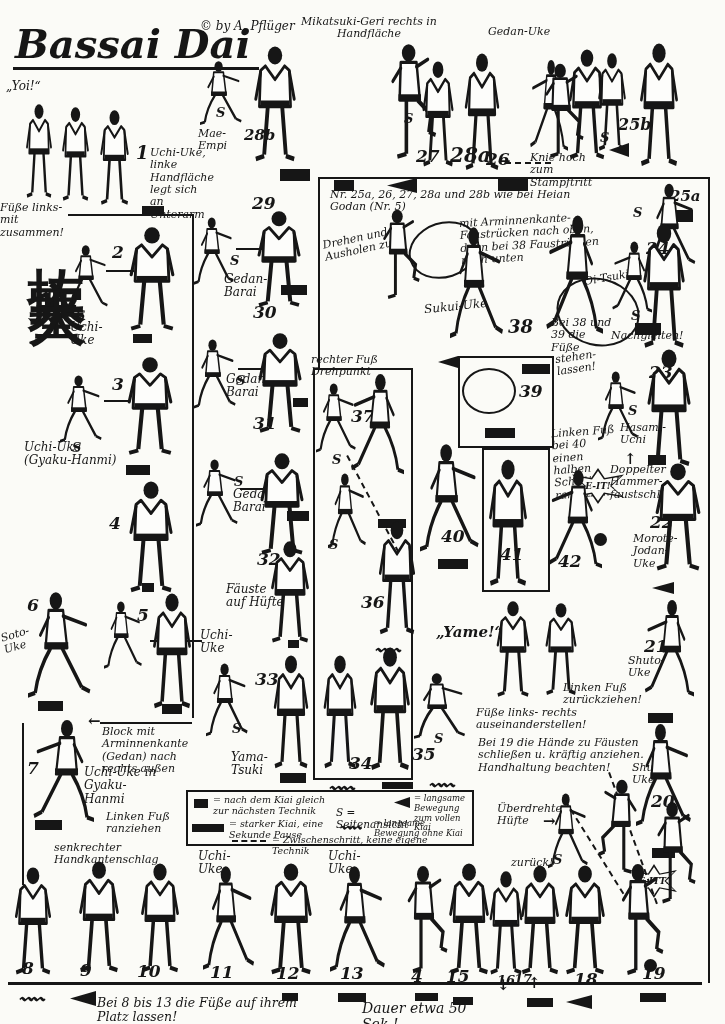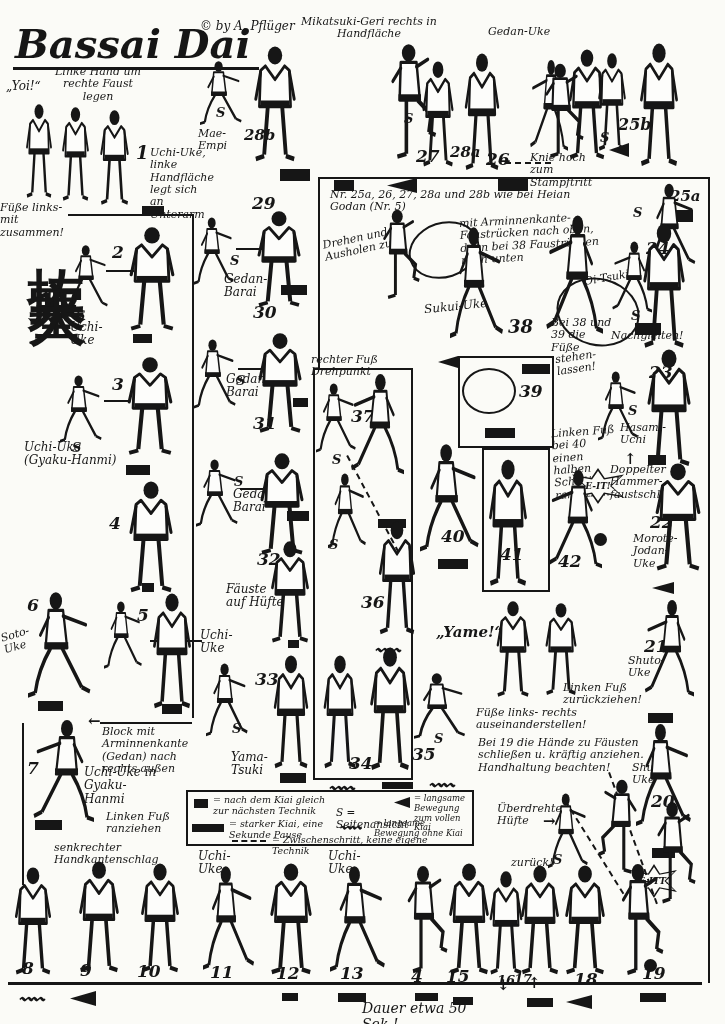--- a/index.html
+++ b/index.html
@@ -61,30 +61,29 @@
   </symbol>
 </svg>
 
 <div class="sheet">
 
   <div class="title" style="left:13px;top:24px">Bassai Dai</div>
   <div class="t" style="left:200px;top:20px;font-size:12px">© by A. Pflüger</div>
   <div class="kanji" style="left:28px;top:222px">抜塞大</div>
 
   <div class="t" style="left:6px;top:80px;font-size:12px">„Yoi!“</div>
-  <div class="t" style="left:50px;top:66px;width:96px;text-align:center">Linke Hand um rechte Faust legen</div>
   <div class="t" style="left:0px;top:202px;width:64px">Füße links- mit zusammen!</div>
   <div class="n" style="left:136px;top:144px;font-size:18px">1</div>
   <div class="t" style="left:150px;top:147px;width:62px">Uchi-Uke, linke Handfläche legt sich an Unterarm</div>
 
   <div class="t" style="left:298px;top:16px;width:142px;text-align:center">Mikatsuki-Geri rechts in Handfläche</div>
   <div class="t" style="left:488px;top:26px;width:76px">Gedan-Uke</div>
   <div class="t" style="left:198px;top:128px;width:48px">Mae-Empi</div>
   <div class="n" style="left:244px;top:128px;font-size:15px">28b</div>
-  <div class="n" style="left:450px;top:145px;font-size:15px">28a</div>
+  <div class="n" style="left:450px;top:145px;font-size:20px">28a</div>
   <div class="n" style="left:416px;top:148px">27</div>
   <div class="n" style="left:486px;top:151px">26</div>
   <div class="n" style="left:618px;top:117px;font-size:16px">25b</div>
   <div class="arrow" style="left:498px;top:154px">←</div>
   <div class="t" style="left:530px;top:152px;width:80px">Knie hoch zum Stampftritt</div>
   <div class="n" style="left:670px;top:189px;font-size:15px">25a</div>
 
   <div class="t" style="left:330px;top:189px;width:256px">Nr. 25a, 26, 27, 28a und 28b wie bei Heian Godan (Nr. 5)</div>
   <div class="t" style="left:323px;top:228px;width:112px;transform:rotate(-12deg)">Drehen und Ausholen zu</div>
   <div class="t" style="left:460px;top:214px;width:152px;transform:rotate(-3deg)">mit Arminnenkante-Faustrücken nach oben, dann bei 38 Faustrücken nach unten</div>
@@ -170,20 +169,21 @@
   <div class="n" style="left:411px;top:968px">4</div>
   <div class="n" style="left:446px;top:968px">15</div>
   <div class="n" style="left:497px;top:974px;font-size:13px">16</div>
   <div class="n" style="left:514px;top:973px;font-size:13px">17</div>
   <div class="n" style="left:574px;top:971px">18</div>
   <div class="n" style="left:642px;top:965px">19</div>
   <div class="t" style="left:198px;top:850px;width:52px;font-size:12px">Uchi-Uke</div>
   <div class="t" style="left:328px;top:850px;width:52px;font-size:12px">Uchi-Uke</div>
 
   <div class="tri" style="left:70px;top:991px;width:26px;height:15px"></div>
+  <div class="t" style="left:97px;top:996px;width:232px;font-size:12.5px">Bei 8 bis 13 die Füße auf ihrem Platz lassen!</div>
   <div class="t" style="left:362px;top:1001px;width:134px;font-size:14px;border-bottom:2px solid #161616;padding-bottom:1px">Dauer etwa 50 Sek.!</div>
 
   <div class="box" style="left:186px;top:790px;width:288px;height:56px;border-width:2.5px">
     <div class="bar" style="left:6px;top:7px;width:14px;height:9px"></div>
     <div class="leg-t" style="left:25px;top:3px;width:118px">= nach dem Kiai gleich zur nächsten Technik</div>
     <div class="bar" style="left:4px;top:32px;width:32px;height:8px"></div>
     <div class="leg-t" style="left:41px;top:27px;width:112px">= starker Kiai, eine Sekunde Pause</div>
     <div class="leg-t" style="left:148px;top:14px;width:72px;font-size:10.5px">S = Seitenansicht</div>
     <div class="tri" style="left:206px;top:5px;width:16px;height:11px"></div>
     <div class="leg-t" style="left:226px;top:2px;width:58px;font-size:8.5px">= langsame Bewegung zum vollen Kiai</div>

